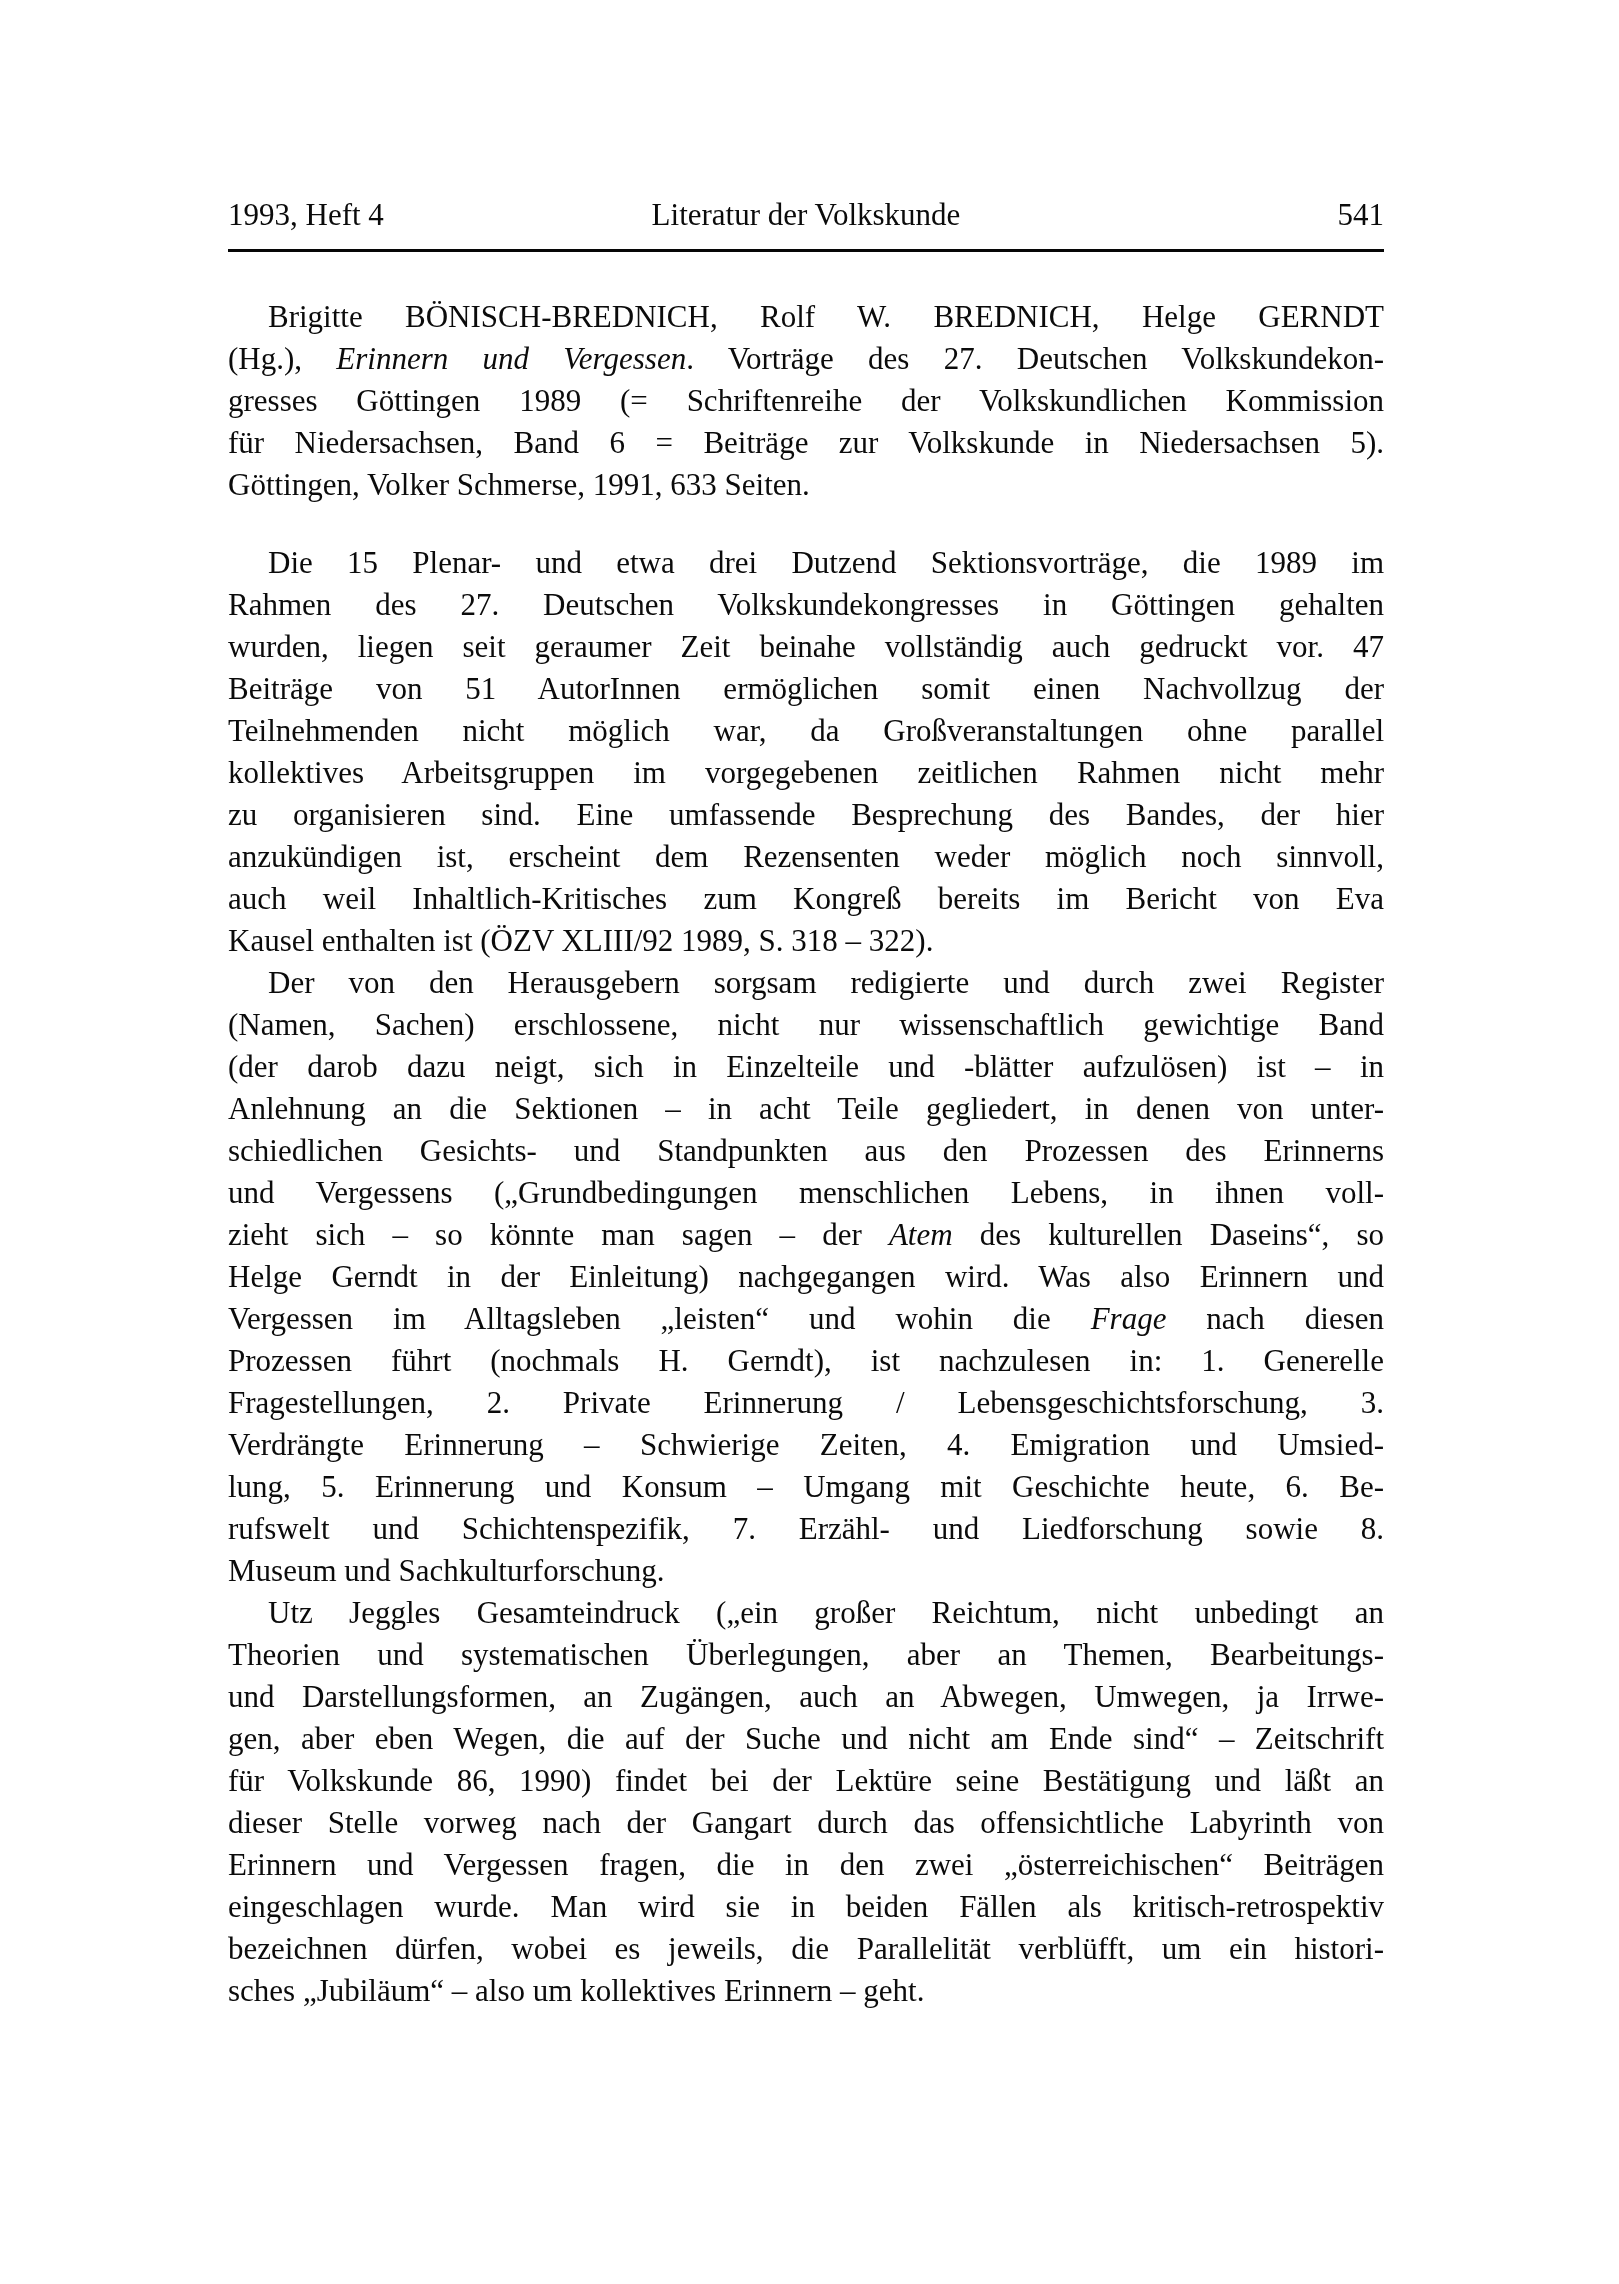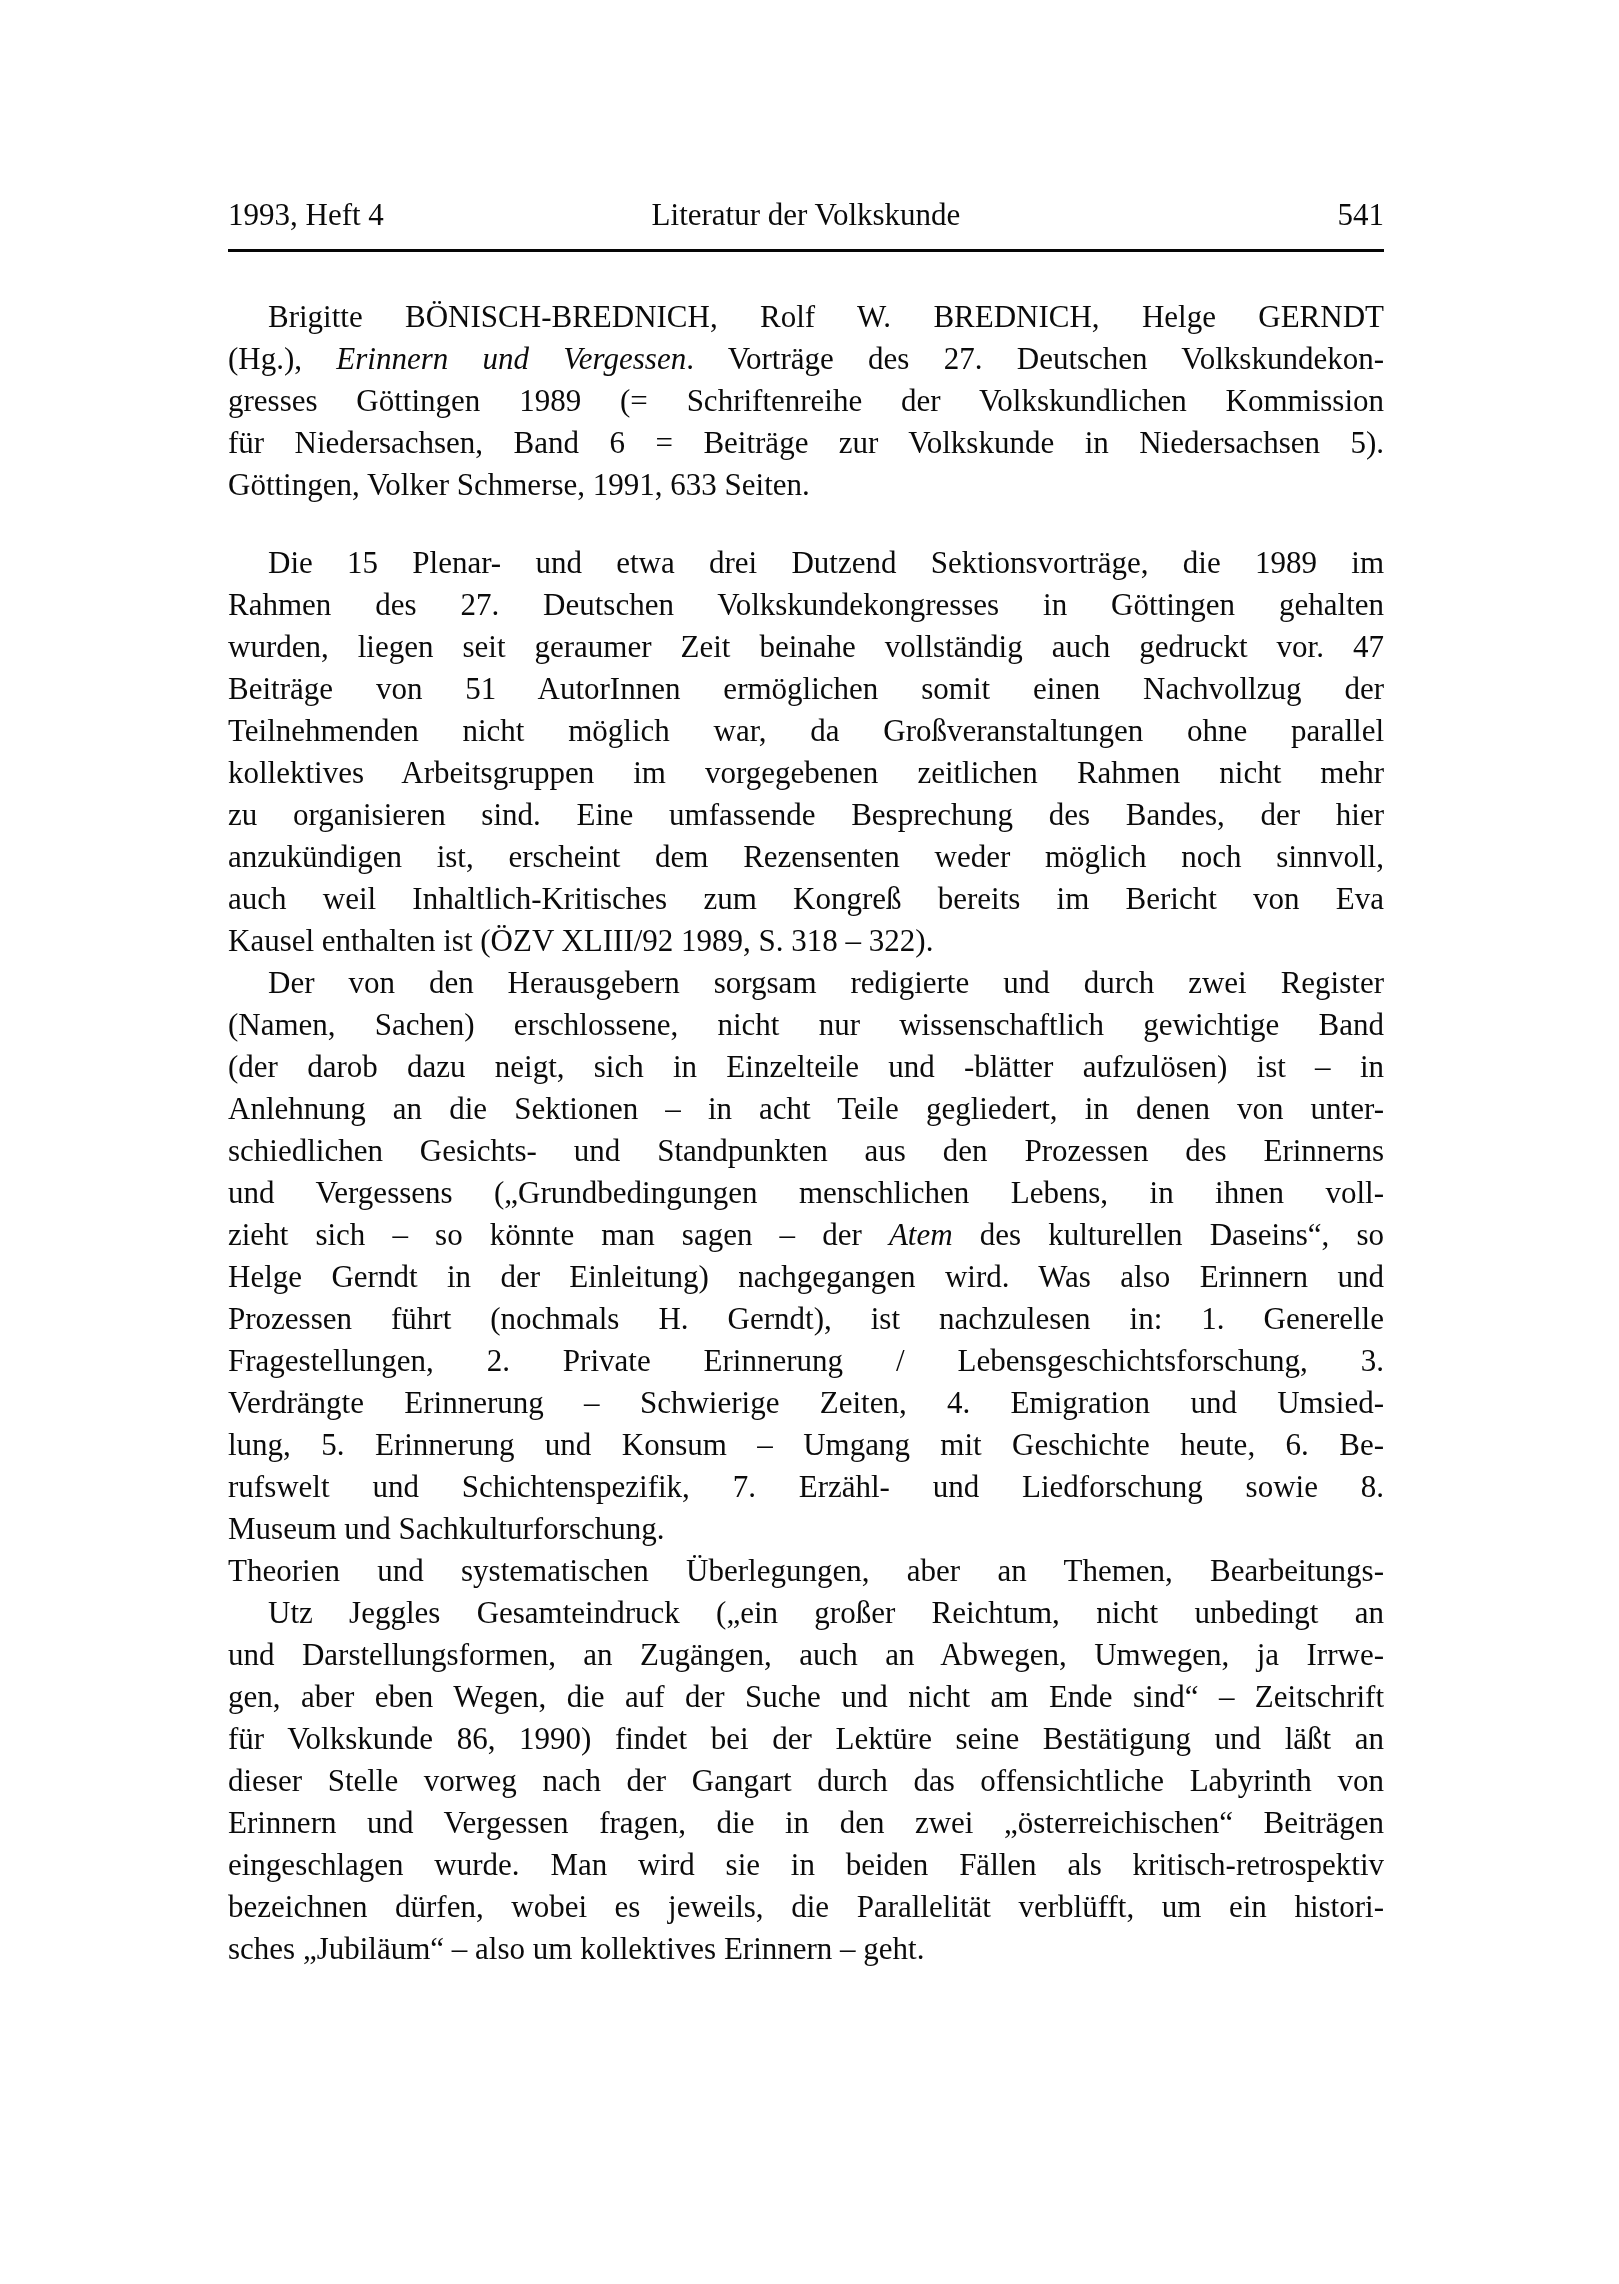--- a/index.html
+++ b/index.html
@@ -89,30 +89,31 @@
     </div>
     <div class="para">
       <div class="line first"><span class="seg">Der von den Herausgebern sorgsam redigierte und durch zwei Register</span></div>
       <div class="line"><span class="seg">(Namen, Sachen) erschlossene, nicht nur wissenschaftlich gewichtige Band</span></div>
       <div class="line"><span class="seg">(der darob dazu neigt, sich in Einzelteile und -blätter aufzulösen) ist – in</span></div>
       <div class="line"><span class="seg">Anlehnung an die Sektionen – in acht Teile gegliedert, in denen von unter-</span></div>
       <div class="line"><span class="seg">schiedlichen Gesichts- und Standpunkten aus den Prozessen des Erinnerns</span></div>
       <div class="line"><span class="seg">und Vergessens („Grundbedingungen menschlichen Lebens, in ihnen voll-</span></div>
       <div class="line"><span class="seg">zieht sich – so könnte man sagen – der </span><span class="seg italic">Atem</span><span class="seg"> des kulturellen Daseins“, so</span></div>
       <div class="line"><span class="seg">Helge Gerndt in der Einleitung) nachgegangen wird. Was also Erinnern und</span></div>
+      <div class="line"><span class="seg">Vergessen im Alltagsleben „leisten“ und wohin die </span><span class="seg italic">Frage</span><span class="seg"> nach diesen</span></div>
       <div class="line"><span class="seg">Prozessen führt (nochmals H. Gerndt), ist nachzulesen in: 1. Generelle</span></div>
       <div class="line"><span class="seg">Fragestellungen, 2. Private Erinnerung / Lebensgeschichtsforschung, 3.</span></div>
       <div class="line"><span class="seg">Verdrängte Erinnerung – Schwierige Zeiten, 4. Emigration und Umsied-</span></div>
       <div class="line"><span class="seg">lung, 5. Erinnerung und Konsum – Umgang mit Geschichte heute, 6. Be-</span></div>
       <div class="line"><span class="seg">rufswelt und Schichtenspezifik, 7. Erzähl- und Liedforschung sowie 8.</span></div>
       <div class="line last"><span class="seg">Museum und Sachkulturforschung.</span></div>
     </div>
     <div class="para">
+      <div class="line first"><span class="seg">Utz Jeggles Gesamteindruck („ein großer Reichtum, nicht unbedingt an</span></div>
       <div class="line"><span class="seg">Theorien und systematischen Überlegungen, aber an Themen, Bearbeitungs-</span></div>
-      <div class="line first"><span class="seg">Utz Jeggles Gesamteindruck („ein großer Reichtum, nicht unbedingt an</span></div>
       <div class="line"><span class="seg">und Darstellungsformen, an Zugängen, auch an Abwegen, Umwegen, ja Irrwe-</span></div>
       <div class="line"><span class="seg">gen, aber eben Wegen, die auf der Suche und nicht am Ende sind“ – Zeitschrift</span></div>
       <div class="line"><span class="seg">für Volkskunde 86, 1990) findet bei der Lektüre seine Bestätigung und läßt an</span></div>
       <div class="line"><span class="seg">dieser Stelle vorweg nach der Gangart durch das offensichtliche Labyrinth von</span></div>
       <div class="line"><span class="seg">Erinnern und Vergessen fragen, die in den zwei „österreichischen“ Beiträgen</span></div>
       <div class="line"><span class="seg">eingeschlagen wurde. Man wird sie in beiden Fällen als kritisch-retrospektiv</span></div>
       <div class="line"><span class="seg">bezeichnen dürfen, wobei es jeweils, die Parallelität verblüfft, um ein histori-</span></div>
       <div class="line last"><span class="seg">sches „Jubiläum“ – also um kollektives Erinnern – geht.</span></div>
     </div>
   </div>

